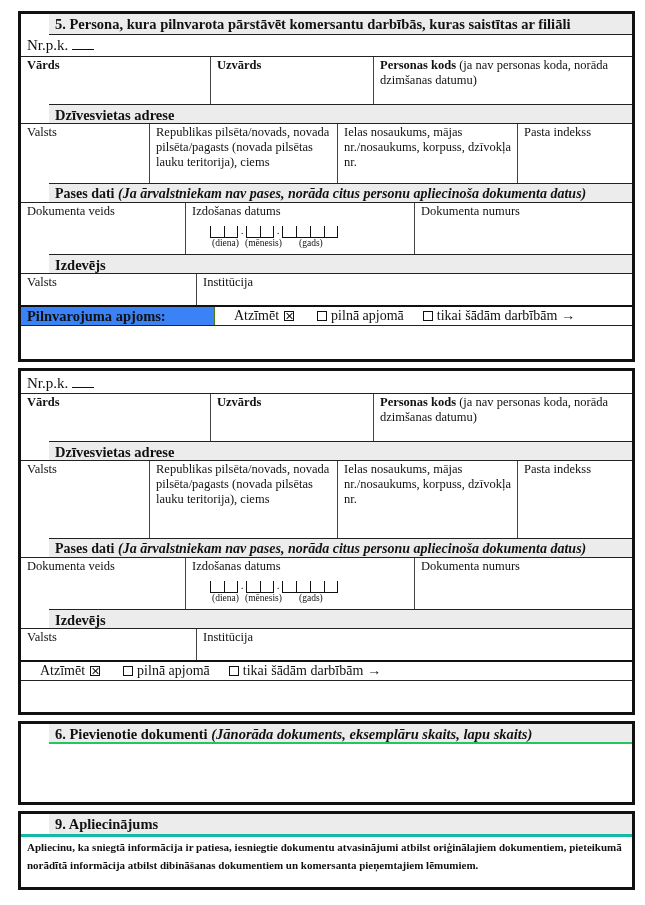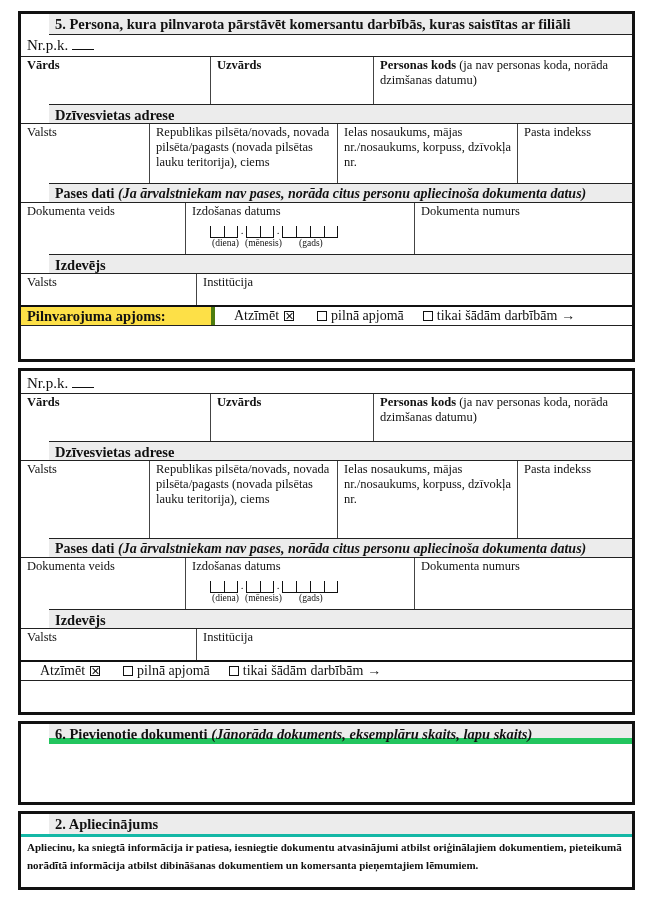--- a/index.html
+++ b/index.html
@@ -18,21 +18,21 @@
   b { font-weight: bold; text-align: center; }
 
   .date-wrap { margin-top: 4px; margin-left: 18px; font-size: 11px; position: relative; height: 26px; }
   .seg { display: inline-block; position: relative; height: 13px; }
   .seg .digit { display: inline-block; width: 14px; height: 12px; border-left: 1px solid #111; border-bottom: 1px solid #111; vertical-align: bottom; }
   .seg .digit.last { border-right: 1px solid #111; }
   .dot { display: inline-block; width: 8px; text-align: center; font-size: 11px; vertical-align: bottom; }
   .sublbl { position: absolute; top: 13px; font-size: 9.5px; white-space: nowrap; }
 
   .scope { display: flex; border-top: 2px solid #111; height: 20px; }
-  .scope .lbl { width: 194px; background: #fde047; font-weight: bold; font-size: 14.5px; line-height: 18px; padding: 0 6px; border-right: 4px solid #4d7c0f; }
+  .scope .lbl { width: 194px; background: #3b82f6; font-weight: bold; font-size: 14.5px; line-height: 18px; padding: 0 6px; border-right: 1px solid #4d7c0f; }
   .scope .opts { flex: 1; font-size: 14px; line-height: 18px; display: flex; align-items: flex-start; padding-left: 19px; }
   .chk { display: inline-block; width: 10px; height: 10px; border: 1px solid #111; margin: 0 4px 0 5px; position: relative; vertical-align: -1px; }
   .chk.x::before, .chk.x::after { content: ""; position: absolute; left: 4px; top: 0; width: 1px; height: 8px; background: #111; }
   .chk.x::before { transform: rotate(45deg); }
   .chk.x::after { transform: rotate(-45deg); }
   .opt { margin-right: 14px; }
   .arrow { margin-left: 4px; }
 
   .decl { font-weight: bold; font-size: 11px; line-height: 18px; padding: 1px 6px 2px 6px; border-top: 3px solid #14b8a6; }
 </style>
@@ -133,24 +133,24 @@
     <div class="opts">
       <span class="opt"><span>Atzīmēt</span><span class="chk x"></span></span>
       <span class="opt"><span class="chk"></span><span>pilnā apjomā</span></span>
       <span class="opt"><span class="chk"></span><span>tikai šādām darbībām</span><span class="arrow">→</span></span>
     </div>
   </div>
   <div style="border-top:1px solid #222; height:30px;"></div>
 </div>
 
 <div class="box" style="top:721px; height:84px;">
-  <div class="hdr" style="height:20px; border-bottom:6px solid #22c55e;">
+  <div class="hdr" style="height:20px; border-bottom:2px solid #22c55e;">
     <b>6. Pievienotie dokumenti</b>&nbsp;<span class="it">(Jānorāda dokuments, eksemplāru skaits, lapu skaits)</span>
   </div>
   <div style="height:58px;"></div>
 </div>
 
 <div class="box" style="top:811px; height:79px;">
   <div class="hdr" style="height:20px;">
-    <span>2. Apliecinājums</span>
+    <span>9. Apliecinājums</span>
   </div>
   <div class="decl">Apliecinu, ka sniegtā informācija ir patiesa, iesniegtie dokumentu atvasinājumi atbilst oriģinālajiem dokumentiem, pieteikumā norādītā informācija atbilst dibināšanas dokumentiem un komersanta pieņemtajiem lēmumiem.</div>
 </div>
 
 </body></html>

